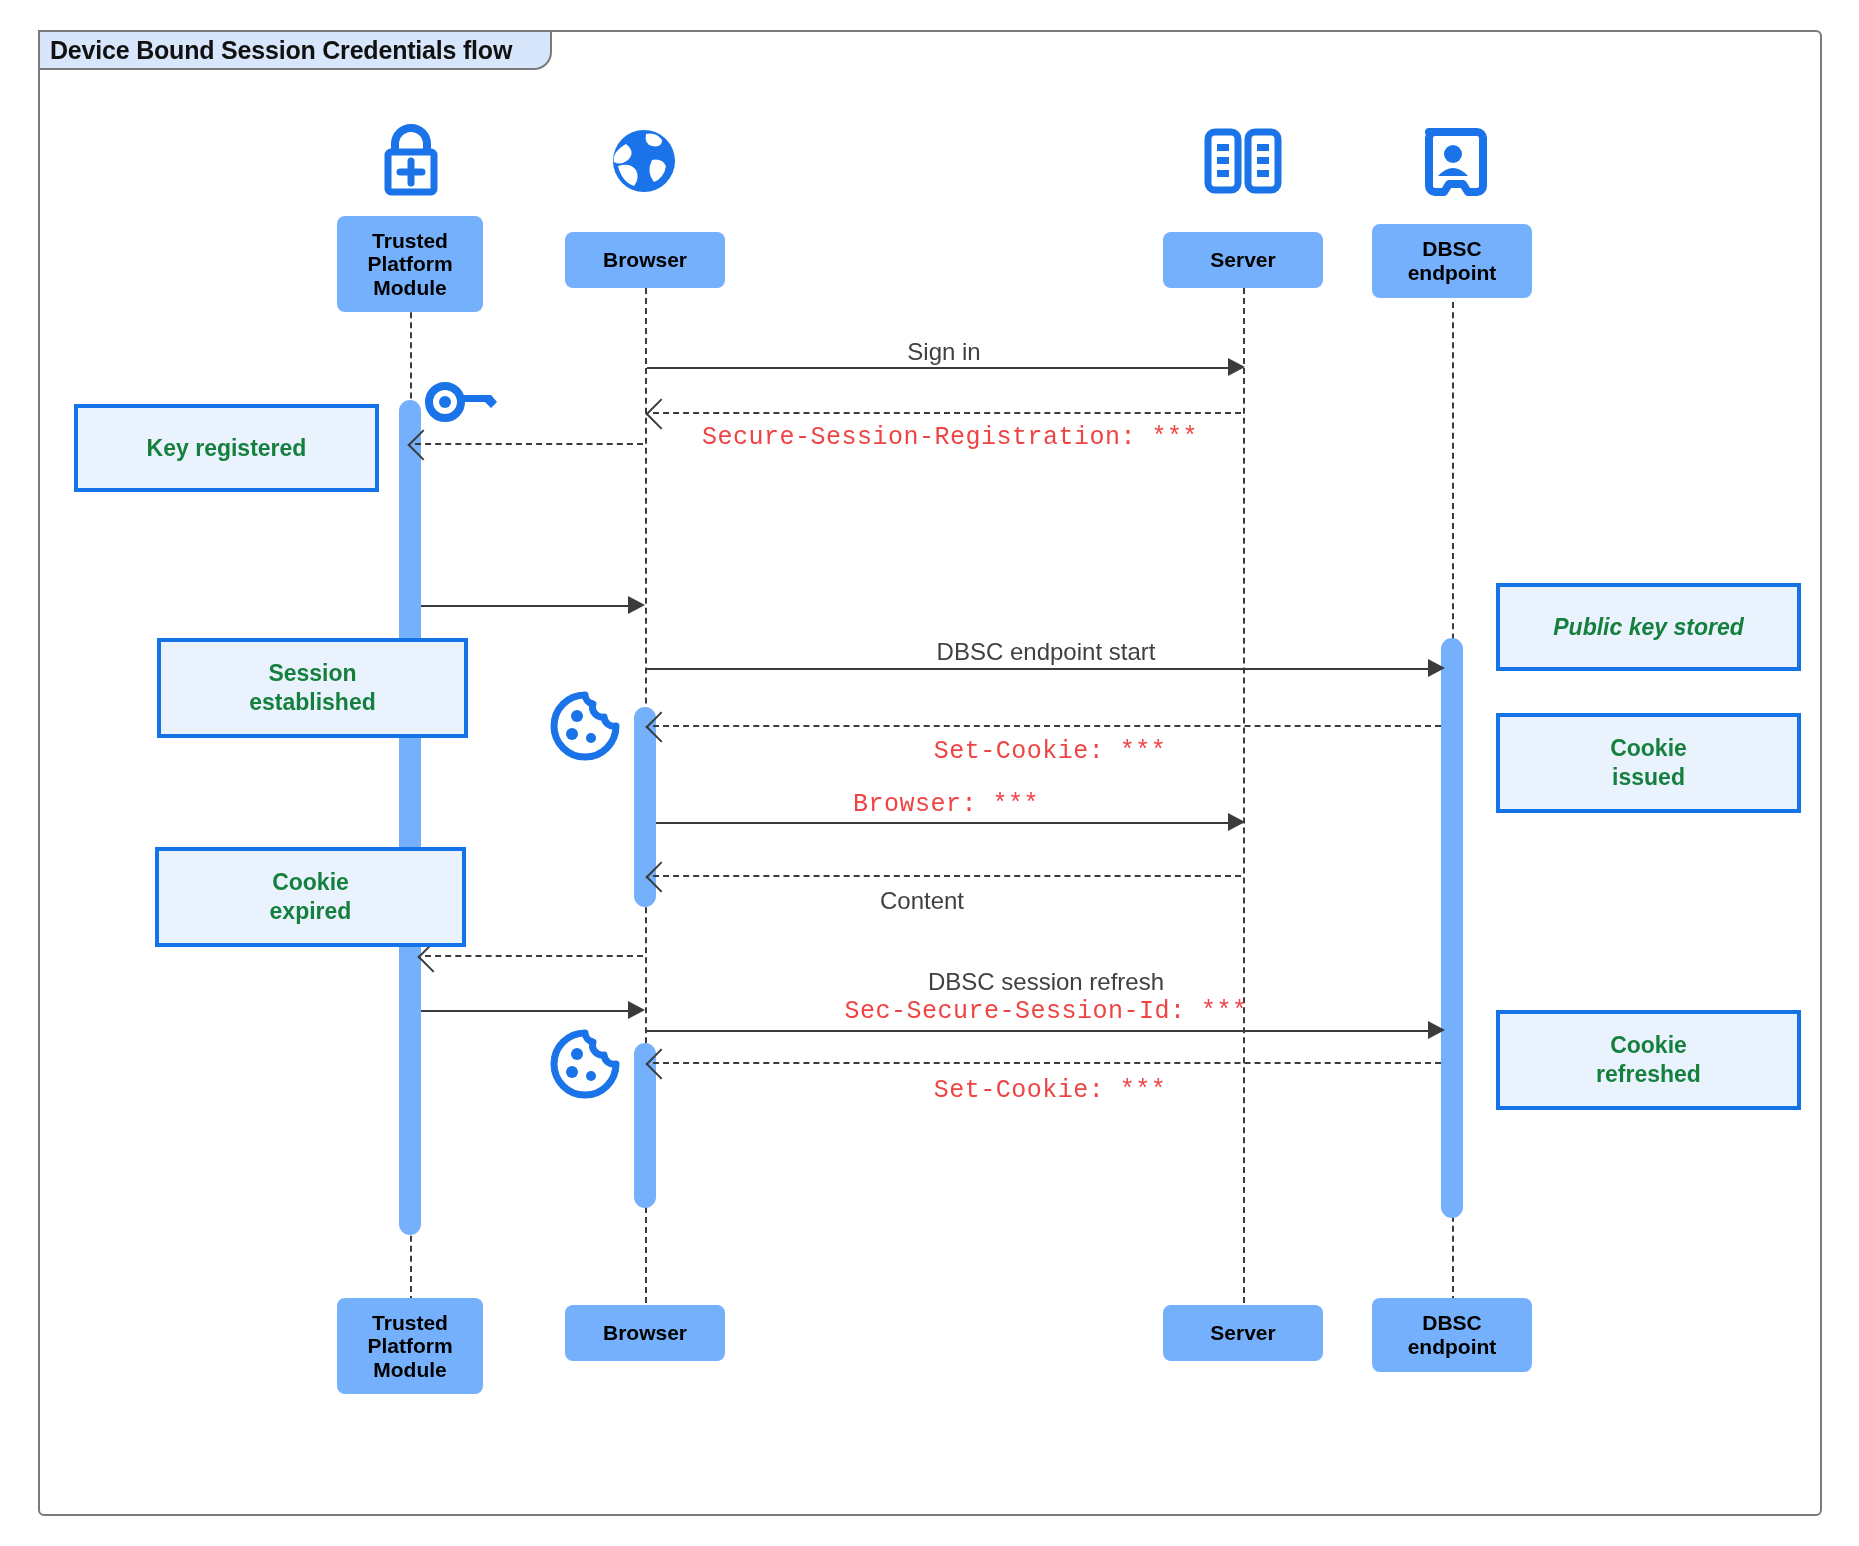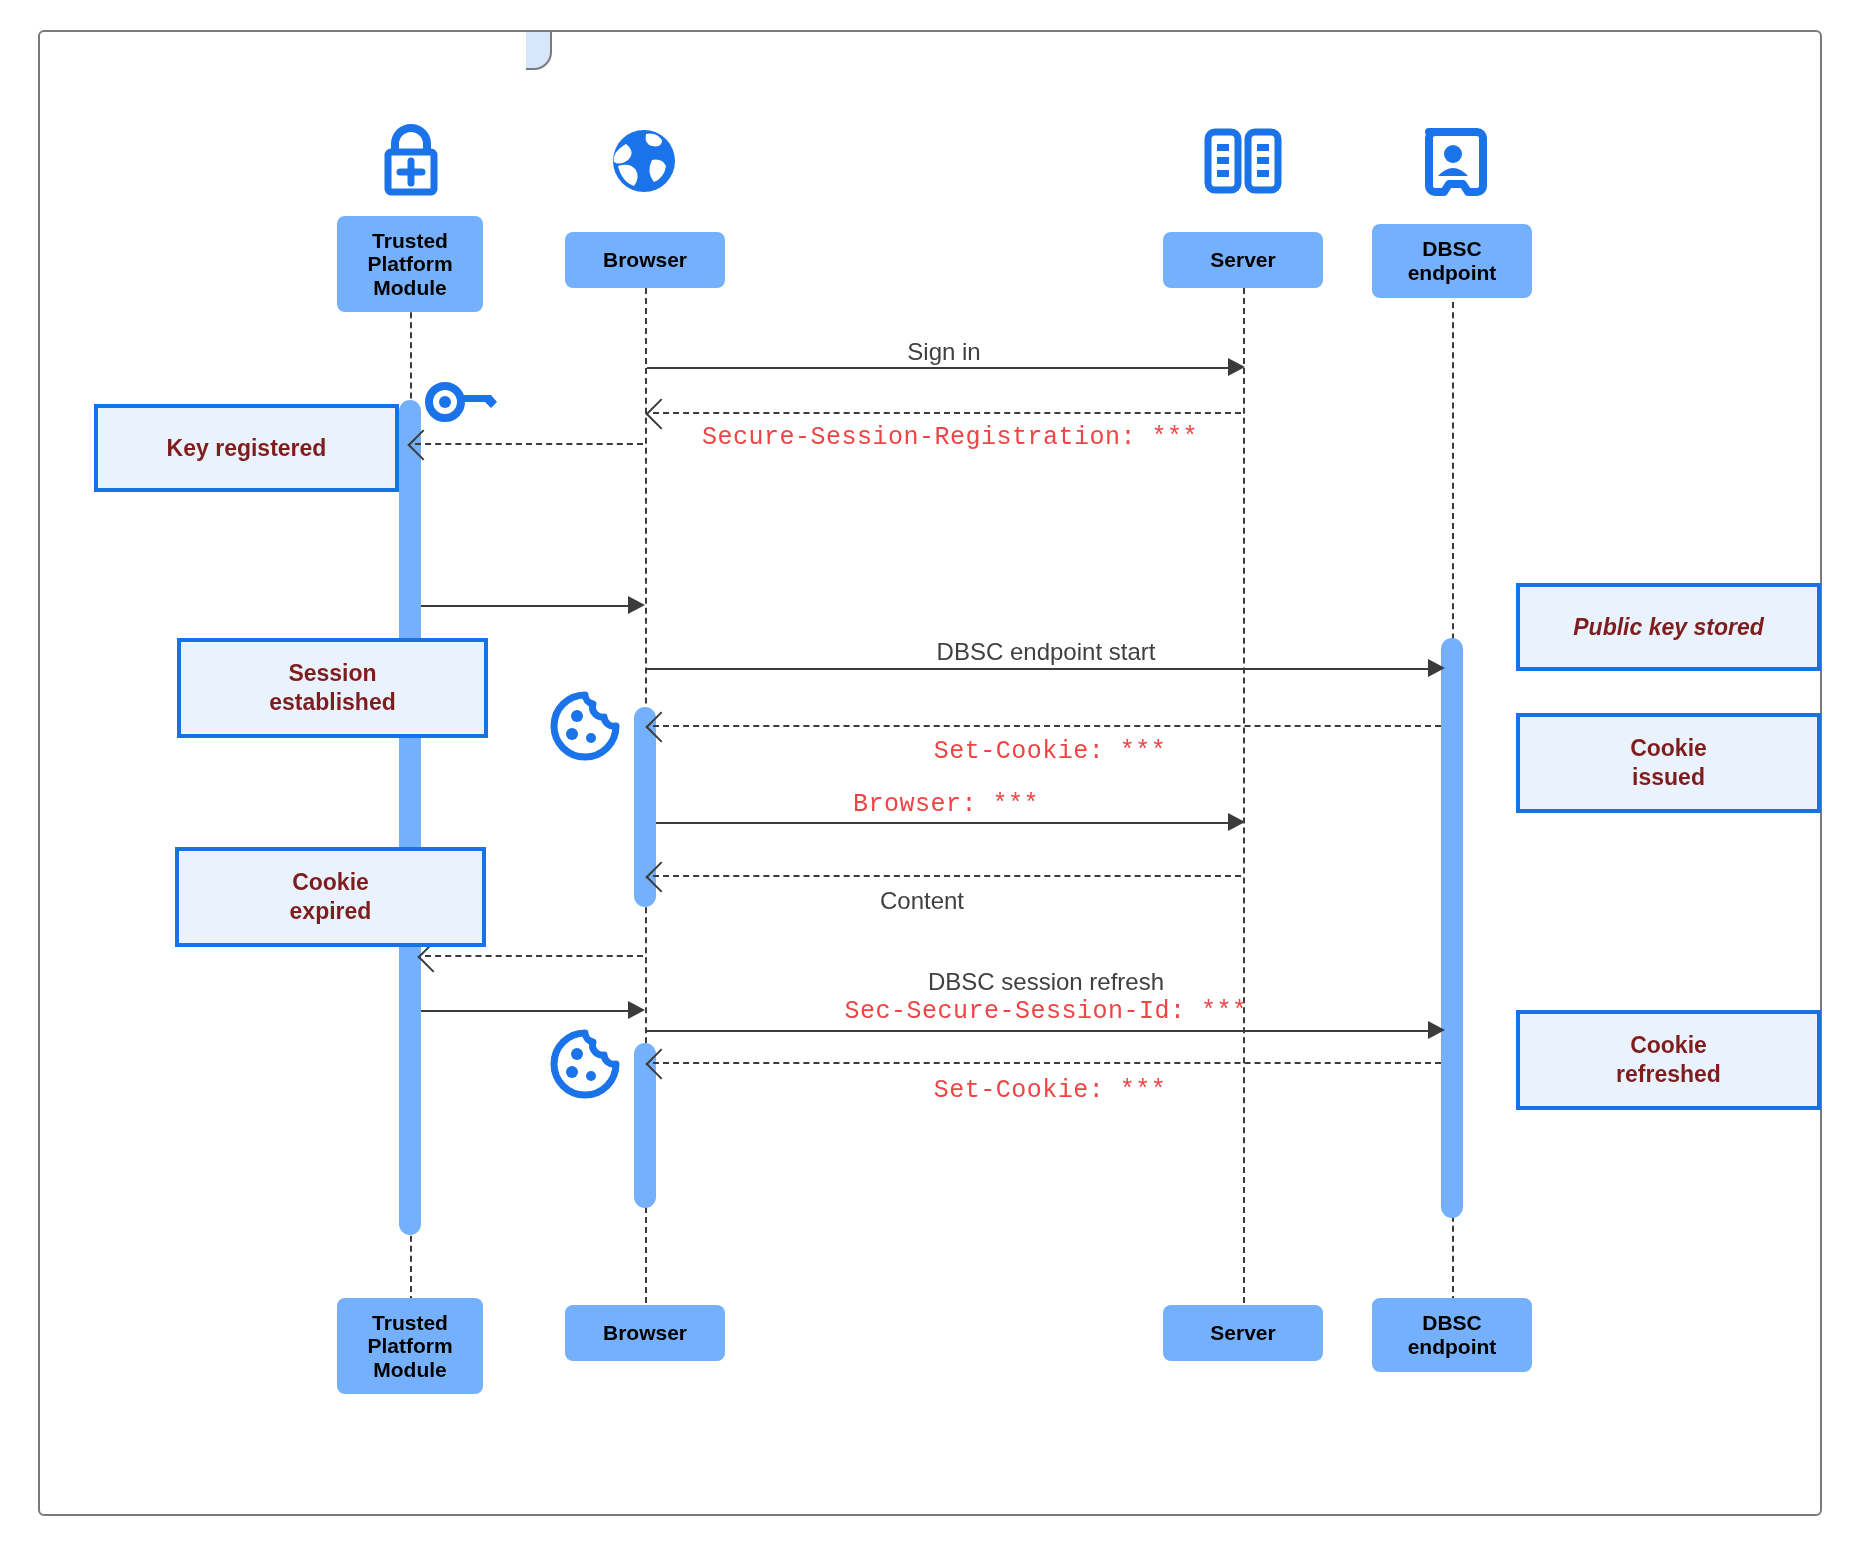--- a/index.html
+++ b/index.html
@@ -24,21 +24,21 @@
   .pbox{position:absolute;background:#74b0fb;border-radius:8px;
         display:flex;align-items:center;justify-content:center;text-align:center;
         font-weight:bold;font-size:21px;color:#000;line-height:1.12;box-sizing:border-box;}
 
   
   .activation{position:absolute;width:22px;background:#74b0fb;border-radius:11px;}
 
   
   .note{position:absolute;background:#eaf2fe;border:4px solid #1473e6;
         display:flex;align-items:center;justify-content:center;text-align:center;
-        font-weight:bold;font-size:23px;color:#7f1d1d;line-height:1.25;box-sizing:border-box;margin-left:20px;}
+        font-weight:bold;font-size:23px;color:#15803d;line-height:1.25;box-sizing:border-box;}
 
   
   .msgline{position:absolute;height:0;border-top:2px solid #3b3b3b;}
   .msgline.dashed{border-top:2px dashed #3b3b3b;}
   .arrowhead{position:absolute;width:0;height:0;}
   .arrowhead.right-solid{border-top:9px solid transparent;border-bottom:9px solid transparent;border-left:17px solid #3b3b3b;}
   .arrowhead.left-open{width:20px;height:20px;border-left:2px solid #3b3b3b;border-bottom:2px solid #3b3b3b;transform:rotate(45deg);}
 
   .mlabel{position:absolute;text-align:center;color:#3a3a3a;white-space:nowrap;}
   .mlabel.sans{font-family:"Liberation Sans",sans-serif;font-size:24px;color:#404040;}
@@ -46,20 +46,23 @@
 
   svg{display:block;overflow:visible;}
   .ico{position:absolute;}
 </style>
 </head>
 <body>
 
 <div id="stage">
 
   <div class="frame"></div>
+  <div class="frame-title" id="frameTitle">
+    <span>Device Bound Session Credentials flow</span>
+  </div>
   <div class="frame-title-corner" id="frameCorner" style="left: 526px;"></div>
 
   <div class="lifeline" style="left:410px;top:272px;height:1030px;"></div>
   <div class="lifeline" style="left:645px;top:248px;height:1055px;"></div>
   <div class="lifeline" style="left:1243px;top:248px;height:1055px;"></div>
   <div class="lifeline" style="left:1452px;top:272px;height:1030px;"></div>
 
   <div class="activation" style="left:399px;top:400px;height:835px;"></div>
   <div class="activation" style="left:634px;top:707px;height:200px;"></div>
   <div class="activation" style="left:634px;top:1043px;height:165px;"></div>

